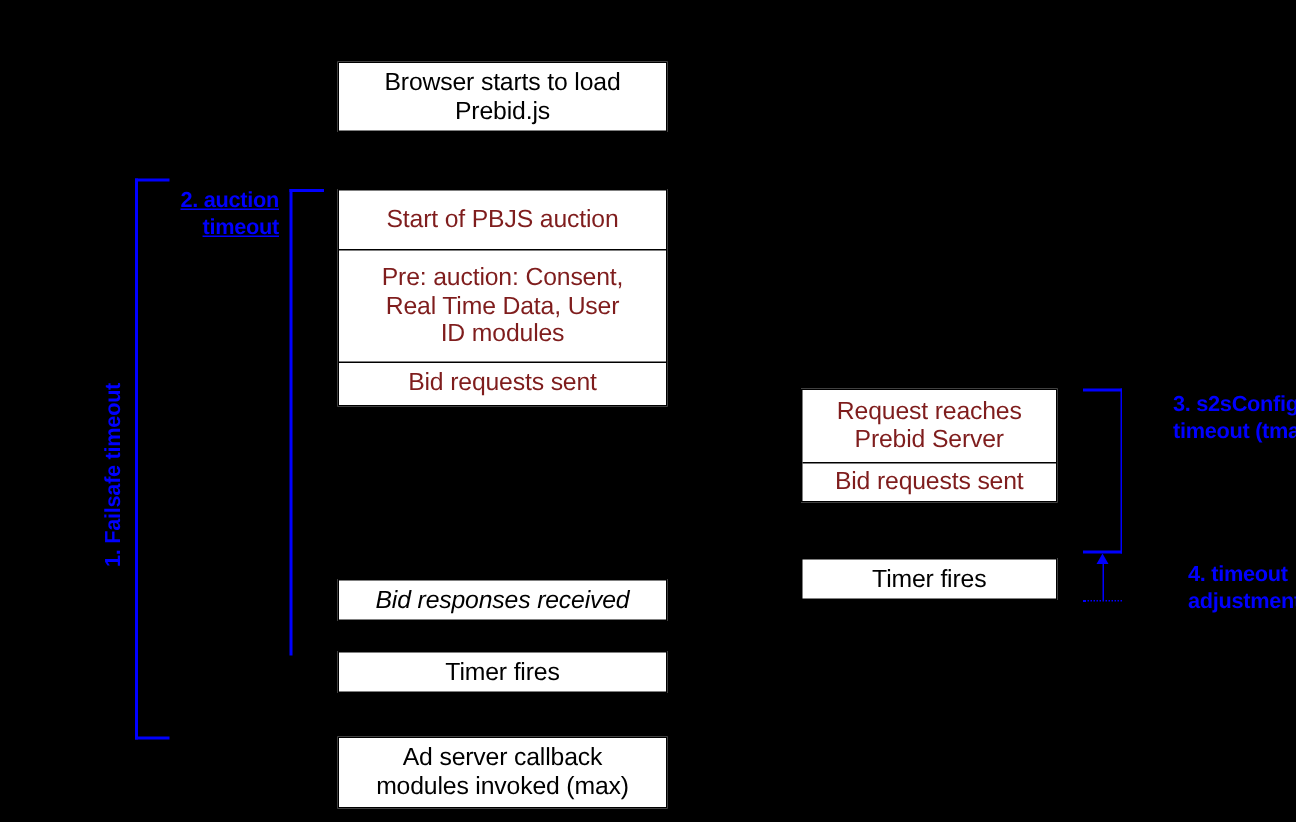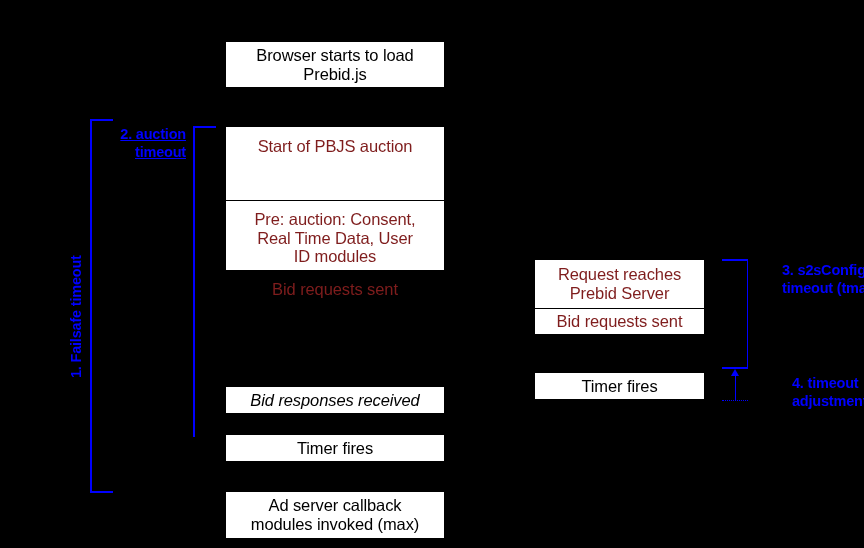--- a/index.html
+++ b/index.html
@@ -114,21 +114,21 @@
 </head>
 <body>
 
 <div id="canvas">
 
   <div class="box" style="left:225px; top:41px; width:220px; height:47px;">Browser starts to load
 Prebid.js</div>
 
   <div class="stack" style="left:225px; top:126px; width:220px; height:145px; border:1.4px solid #000000;">
     <div class="cell" style="height:39px;">Start of PBJS auction</div>
-    <div class="cell" style="height:75px;margin-top:34px;">Pre: auction: Consent,
+    <div class="cell" style="height:75px;">Pre: auction: Consent,
 Real Time Data, User
 ID modules</div>
     <div class="cell" style="height:28px;">Bid requests sent</div>
   </div>
 
   <div class="box" style="left:225px; top:386px; width:220px; height:28px;font-style:italic;">Bid responses received</div>
 
   <div class="box" style="left:225px; top:434px; width:220px; height:28px;">Timer fires</div>
 
   <div class="box" style="left:225px; top:491px; width:220px; height:48px;">Ad server callback

